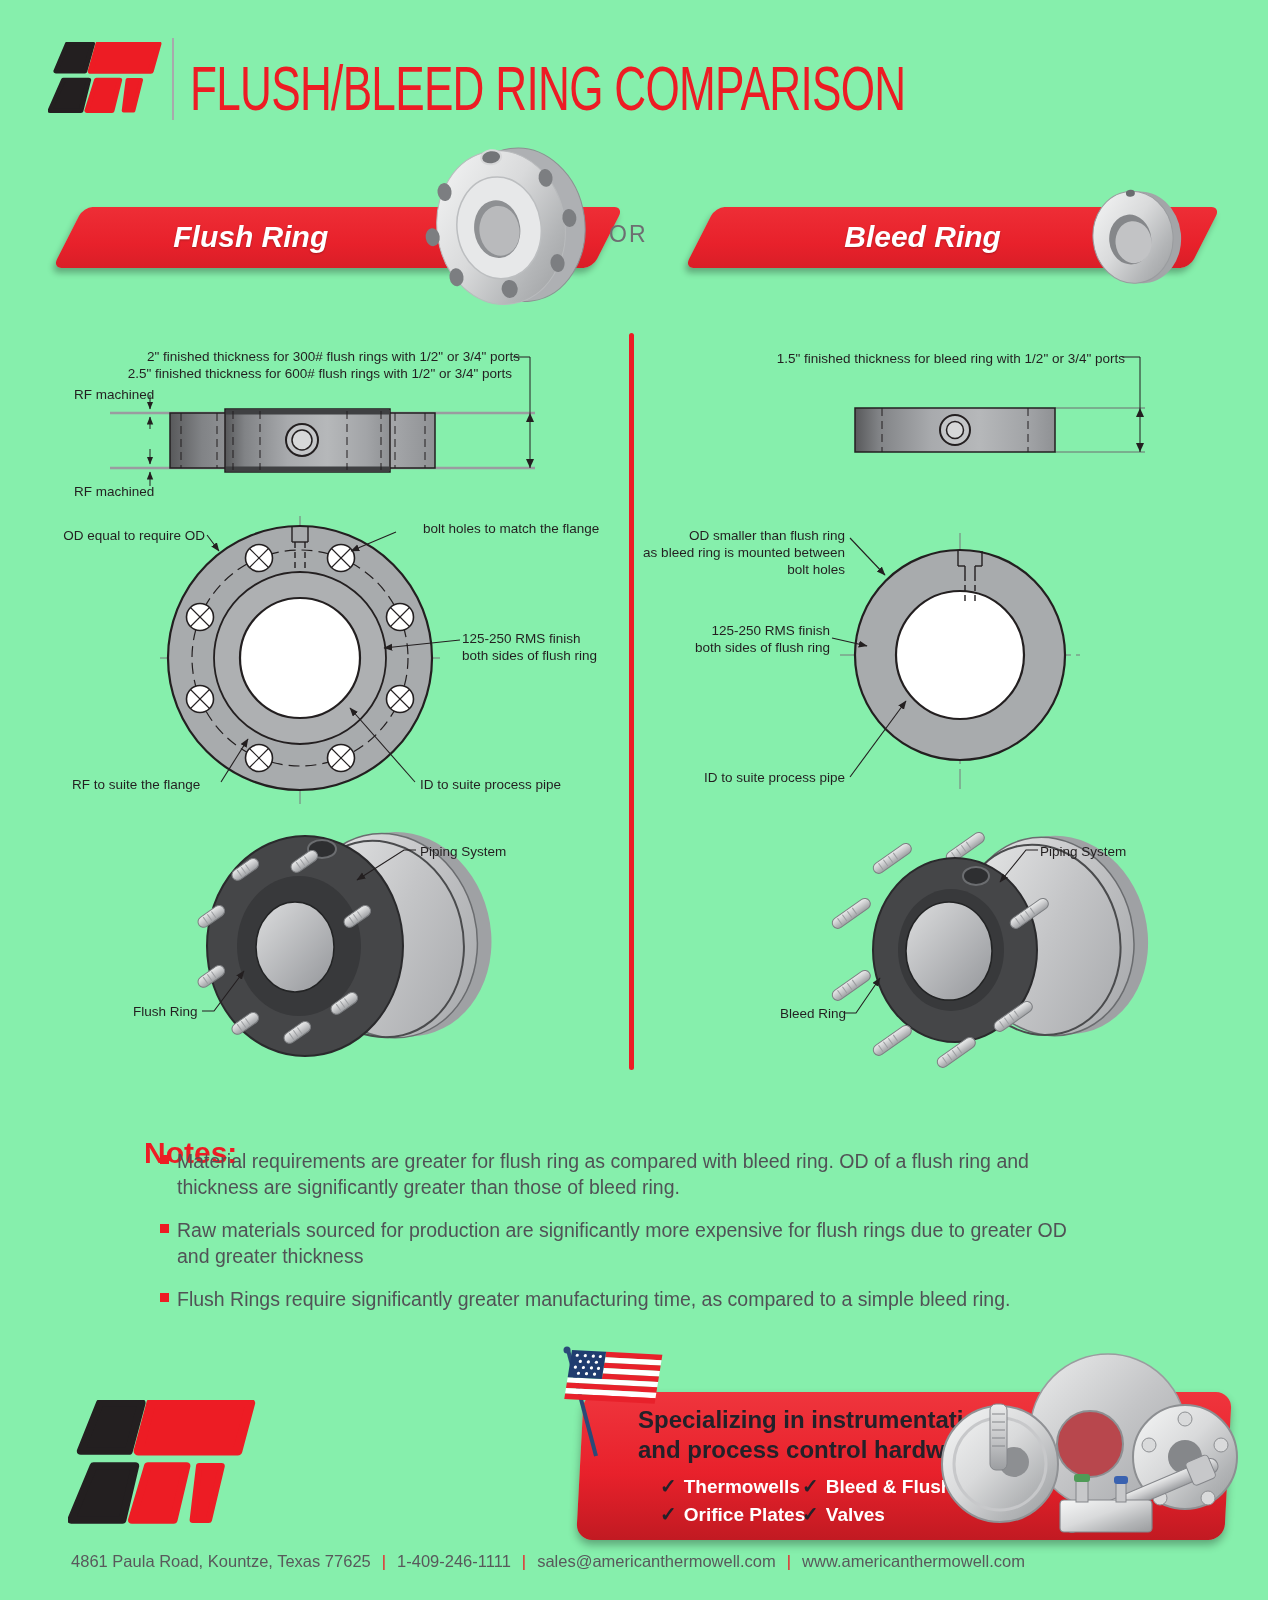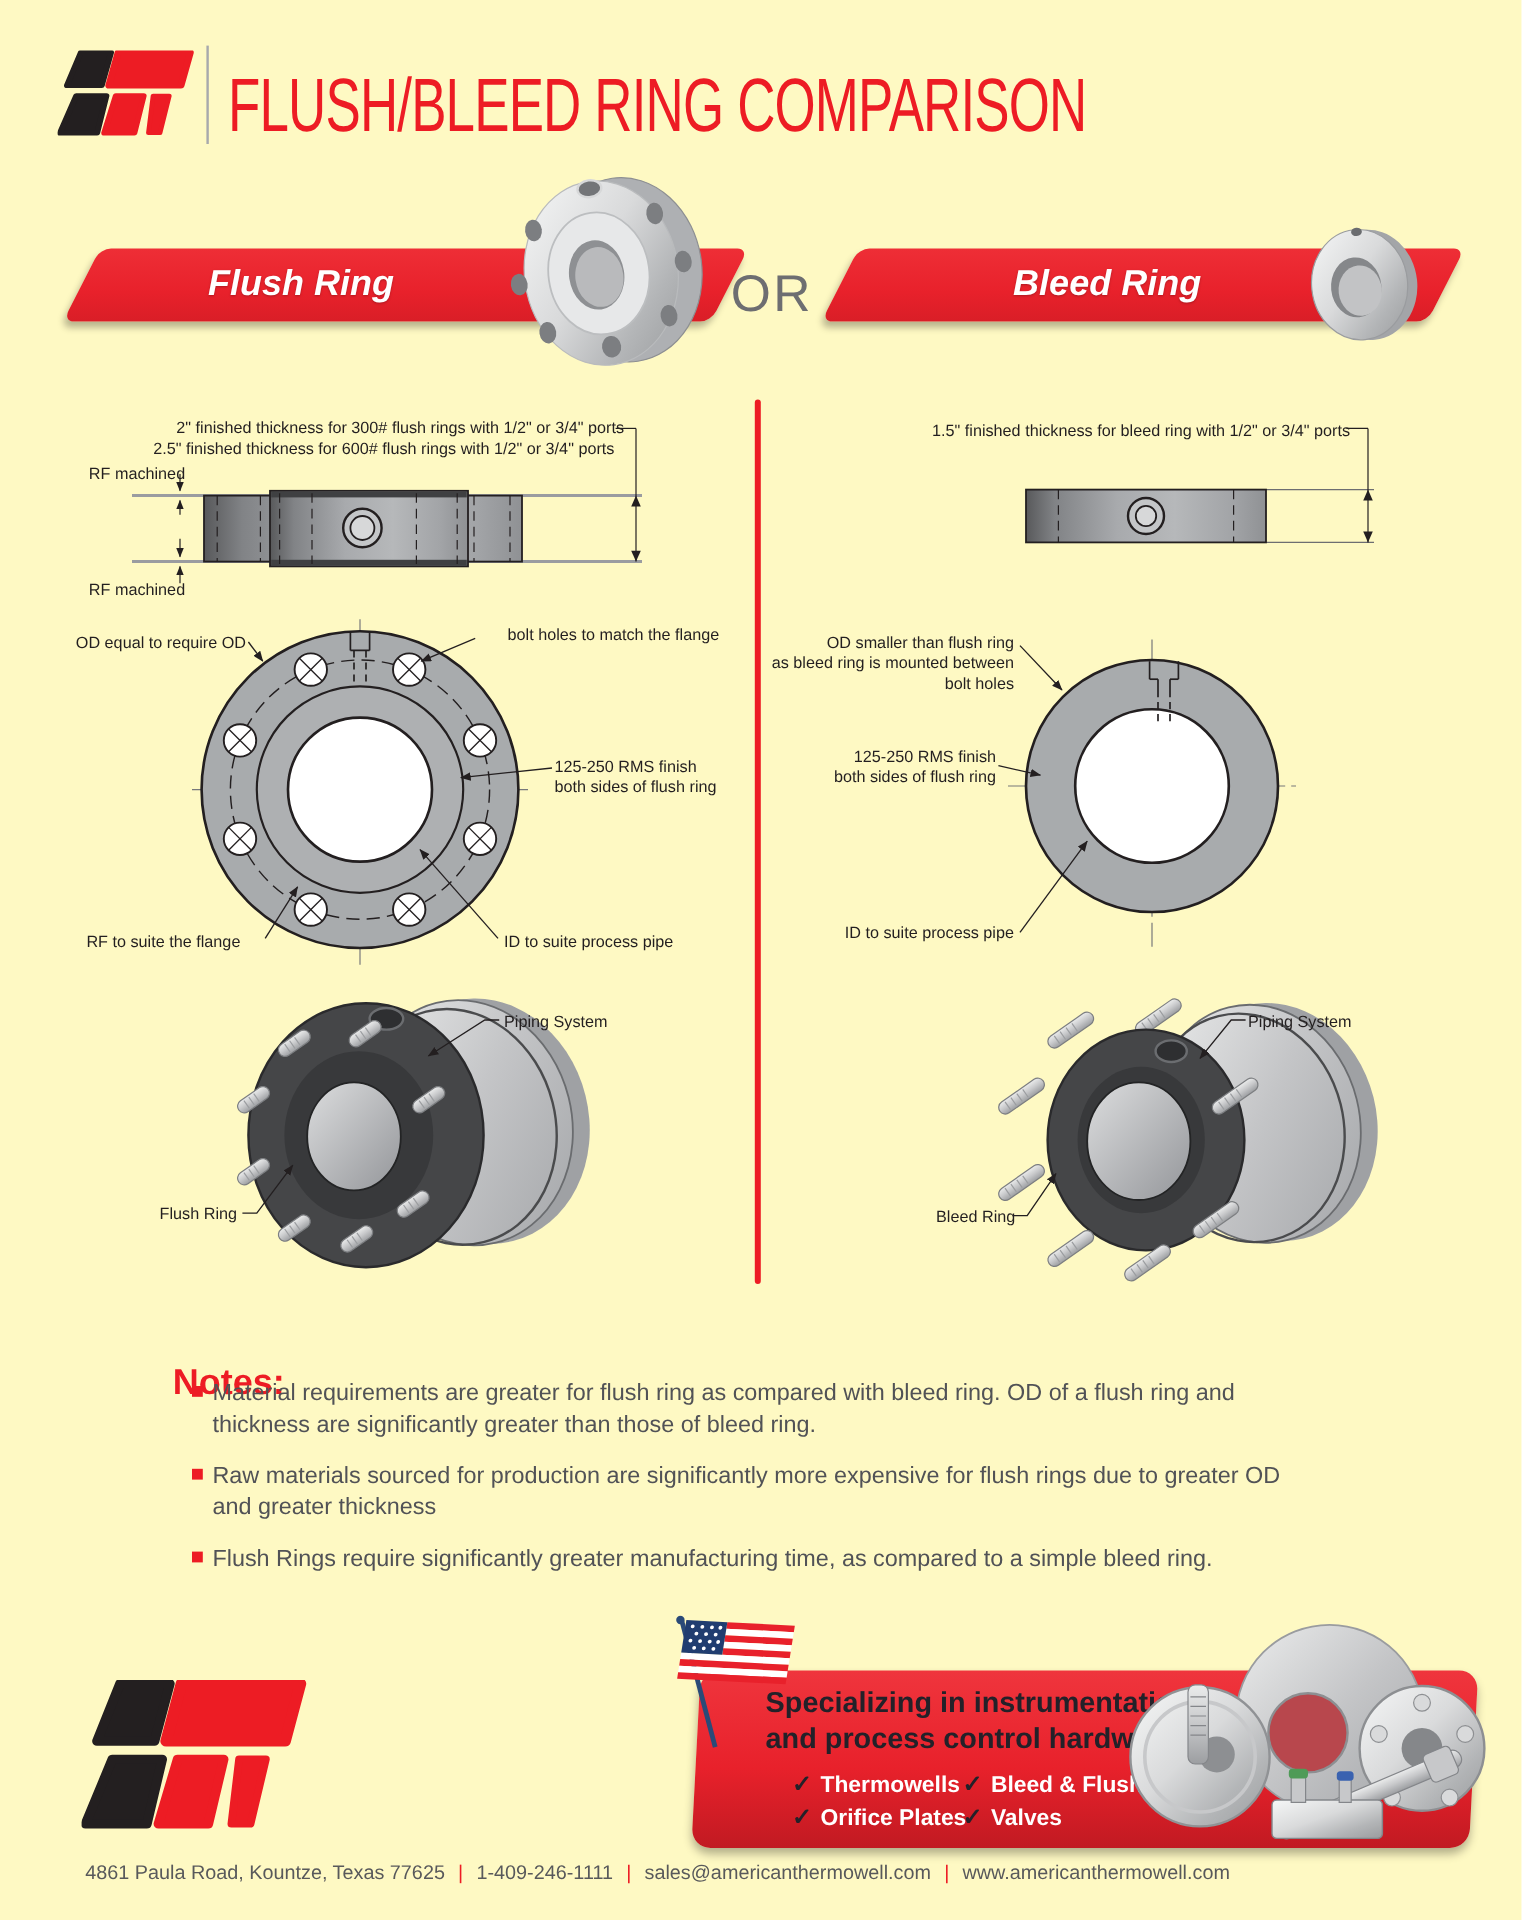--- a/index.html
+++ b/index.html
@@ -1,28 +1,28 @@
 <!DOCTYPE html>
 <html><head>
 <meta charset="utf-8">
 <style>
   html,body{margin:0;padding:0;background:#ffffff;}
-  .page{position:relative;width:1268px;height:1600px;background:#fef9c3;overflow:hidden;
+  .page{position:relative;width:1268px;height:1600px;background:#86efac;overflow:hidden;
         font-family:"Liberation Sans", sans-serif;color:#231f20;}
   .abs{position:absolute;}
   
   .title{position:absolute;left:190px;top:52px;font-size:63px;color:#ed1c24;
          letter-spacing:-1px;transform:scaleX(0.70);transform-origin:left top;white-space:nowrap;font-weight:400;}
   .hdr-divider{position:absolute;left:172px;top:38px;width:2px;height:82px;background:#a7a9ac;}
   
   .ribbon{position:absolute;height:61px;background:linear-gradient(180deg,#ee2e36 0%,#e8212b 60%,#d91e27 100%);
           transform:skewX(-27deg);border-radius:9px;box-shadow:0 5px 6px rgba(0,0,0,.28);}
   .ribbon-label{position:absolute;top:13px;color:#ffffff;font-style:italic;font-weight:bold;font-size:30px;
           transform:skewX(27deg);white-space:nowrap;text-shadow:0 1px 2px rgba(0,0,0,.25);}
-  .or{position:absolute;left:609px;top:221px;font-size:43px;color:#6d6e71;letter-spacing:2px;}
+  .or{position:absolute;left:609px;top:221px;font-size:23px;color:#6d6e71;letter-spacing:2px;}
   
   .dlbl{position:absolute;font-size:13.5px;color:#231f20;white-space:nowrap;line-height:17px;text-align:center;}
   .dlbl.r{text-align:right;}
   .red-divider{position:absolute;left:629px;top:333px;width:5px;height:737px;background:#ed1c24;border-radius:3px;}
   
   .notes-h{position:absolute;left:144px;top:1100px;font-size:30px;font-weight:bold;color:#ed1c24;margin-top:36px;}
   .notes{position:absolute;left:160px;top:1148px;width:930px;}
   .note-item{position:relative;padding-left:17px;margin-bottom:17px;font-size:19.5px;line-height:26px;color:#515256;}
   .note-item .bullet{position:absolute;left:0;top:7px;width:9px;height:9px;background:#ed1c24;}
   

